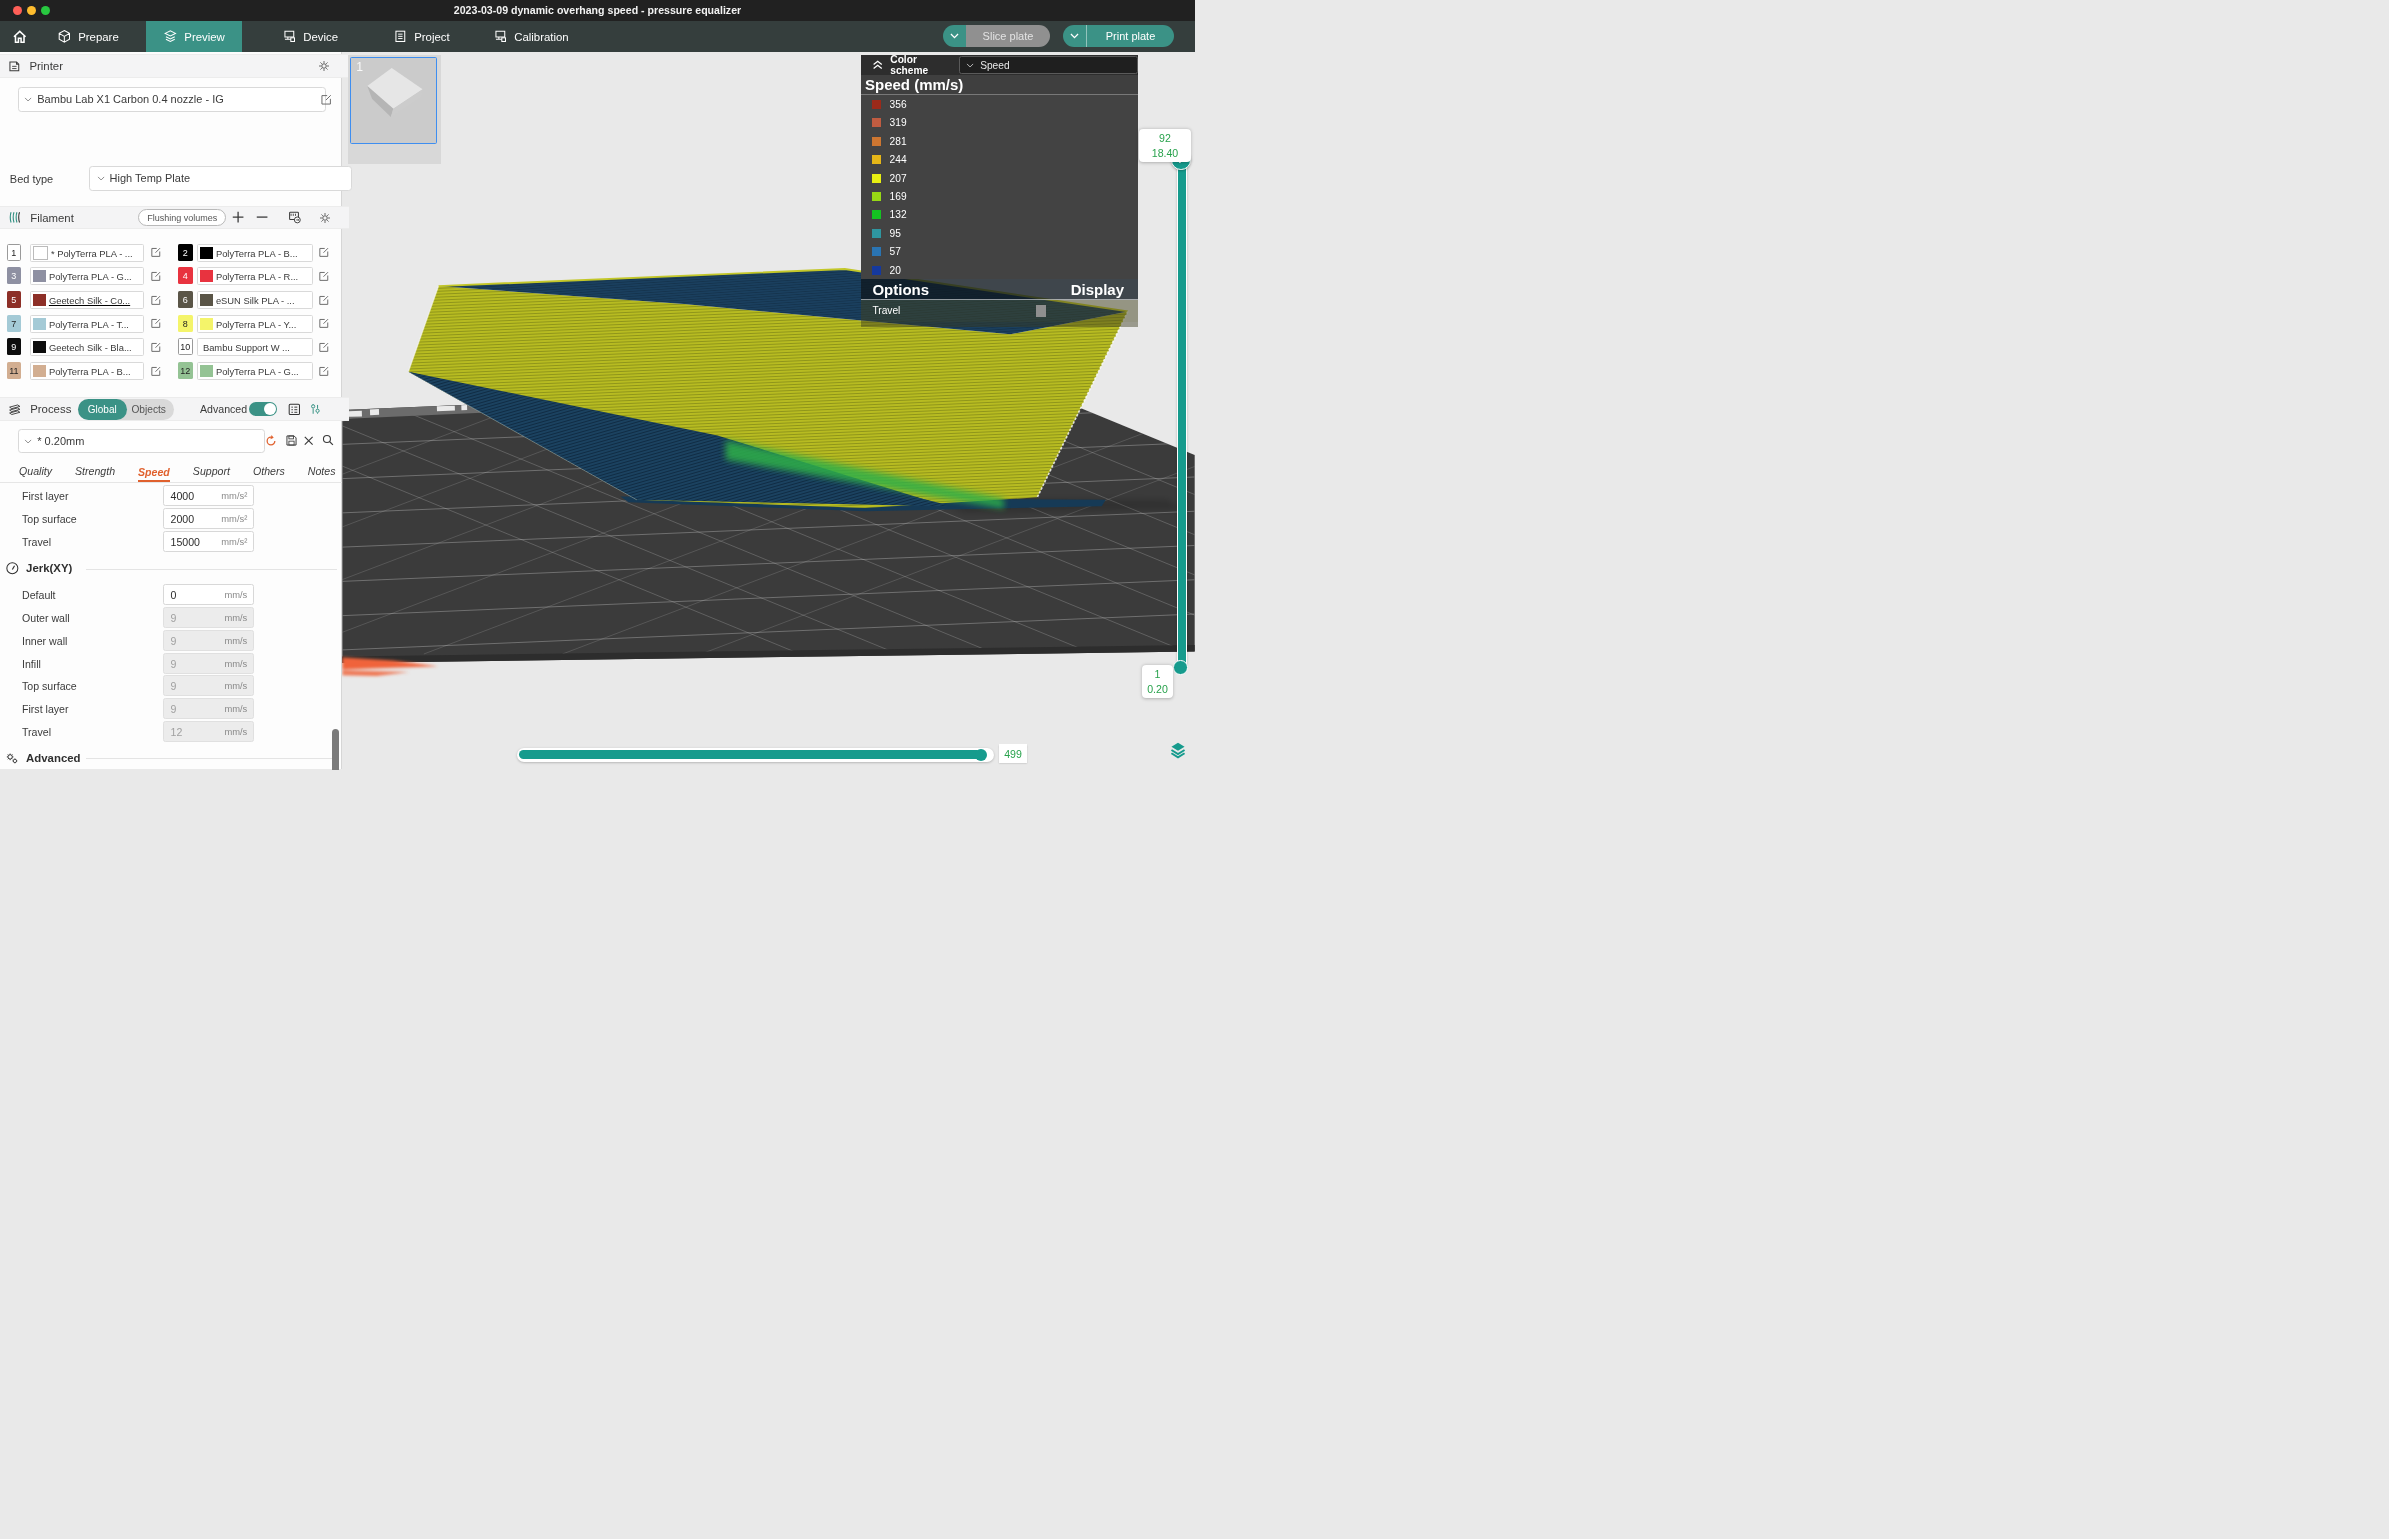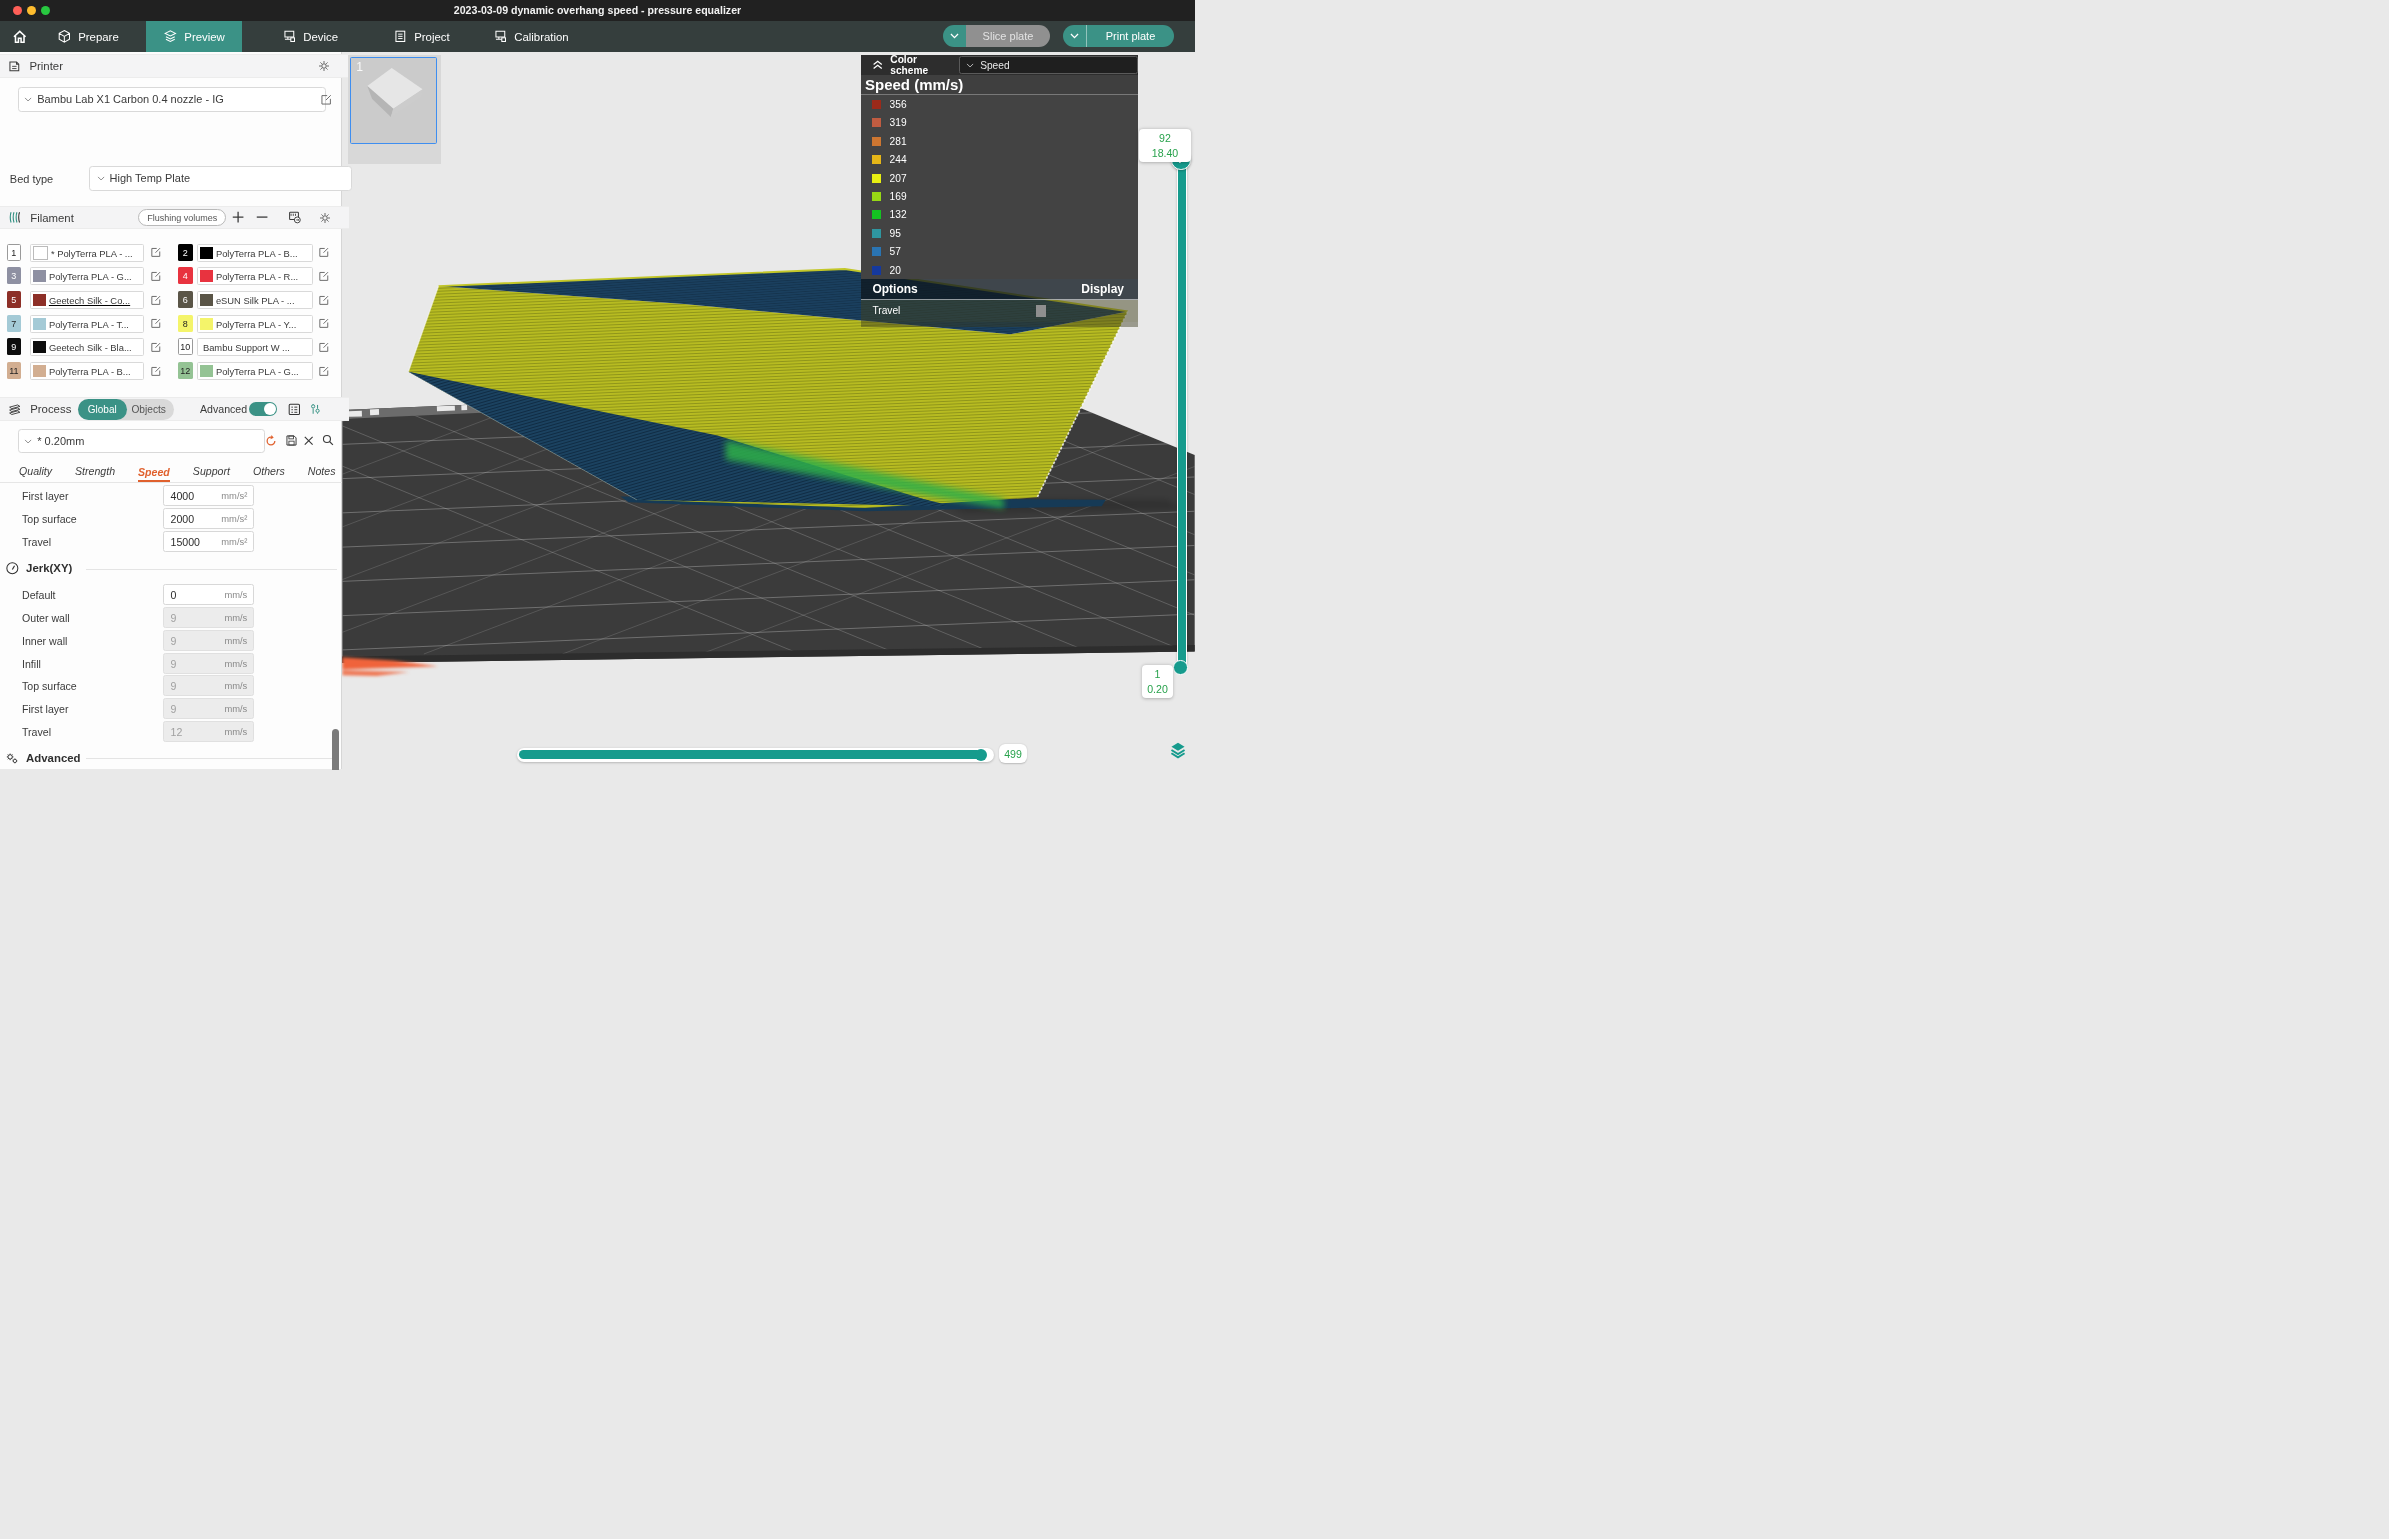--- a/index.html
+++ b/index.html
@@ -67,40 +67,40 @@
   .legend{position:absolute;left:861px;top:55px;width:277px;color:#fff;}
   .leg-head{height:20.4px;background:rgba(36,36,36,0.96);display:flex;align-items:center;}
   .leg-dd{margin-left:8.2px;width:198px;height:16.3px;background:#1f1f1f;border:0.8px solid #5a5a5a;
           border-radius:2.4px;display:flex;align-items:center;font-size:10.2px;color:#e8e8e8;}
   .leg-sub{height:19px;background:#3f3f3f;border-bottom:0.8px solid #787878;display:flex;align-items:center;
            padding-left:4px;font-size:15px;font-weight:bold;}
   .leg-rows{background:#434343;}
   .leg-row{height:18.4px;display:flex;align-items:center;padding-left:10.6px;font-size:10.2px;}
   .leg-sw{width:9px;height:9px;margin-right:9px;flex:none;}
   .leg-opts{height:19.6px;background:rgba(16,24,32,0.78);display:flex;align-items:center;
-            justify-content:space-between;padding:0 14px 0 11.4px;font-size:12px;font-weight:bold;
+            justify-content:space-between;padding:0 14px 0 11.4px;font-size:15px;font-weight:bold;
             border-bottom:0.8px solid rgba(255,255,255,0.55);gap:16px;}
   .leg-travel{height:22px;background:rgba(66,66,30,0.5);display:flex;align-items:center;
               padding-left:11.4px;font-size:10.2px;position:relative;}
   .leg-foot{height:4.9px;background:rgba(58,58,28,0.45);}
   .checkbox{position:absolute;left:175px;top:4.9px;width:9.8px;height:12.2px;background:#8f8f8f;}
   
   .vtrack{position:absolute;left:1177px;top:157px;width:8.2px;height:510px;background:#169b8d;
           border:1.6px solid #fff;border-radius:5.7px;box-shadow:0 0 2.4px rgba(0,0,0,0.25);}
   .vhandle-top{position:absolute;left:1171px;top:150px;width:19.6px;height:19.6px;border-radius:50%;
                background:#169b8d;border:1.6px solid #fff;box-sizing:border-box;box-shadow:0 0.8px 2.4px rgba(0,0,0,0.3);}
   .vhandle-bot{position:absolute;left:1173px;top:660px;width:14.7px;height:14.7px;border-radius:50%;
                background:#169b8d;border:1.6px solid #fff;box-sizing:border-box;}
   .tooltip{position:absolute;background:#fff;border-radius:4.1px;box-shadow:0 0.8px 3.3px rgba(0,0,0,0.25);
            color:#28a24c;text-align:center;font-size:10.6px;line-height:1.35;padding:2.4px 0;}
   .hslider{position:absolute;left:517px;top:748px;width:477px;height:14px;background:#fff;border-radius:7.3px;
            box-shadow:0 0.8px 2.4px rgba(0,0,0,0.25);}
   .hfill{position:absolute;left:2.4px;top:2.4px;height:9px;width:462px;background:#169b8d;border-radius:4.9px;}
   .hhandle{position:absolute;left:458px;top:0.8px;width:12.2px;height:12.2px;border-radius:50%;background:#169b8d;}
-  .hlabel{position:absolute;left:999px;top:744px;width:28px;height:19px;background:#fff;border-radius:6px;
+  .hlabel{position:absolute;left:999px;top:744px;width:28px;height:19px;background:#fff;border-radius:0;
           color:#28a24c;font-size:10.6px;display:flex;align-items:center;justify-content:center;
           box-shadow:0 0.8px 1.6px rgba(0,0,0,0.2);}
   svg{display:block;}
   .icon{flex:none;}
 </style>
 </head>
 <body>
 
 <div class="titlebar">
   <div class="tl" style="left:13px;background:#ff5f57;"></div>

